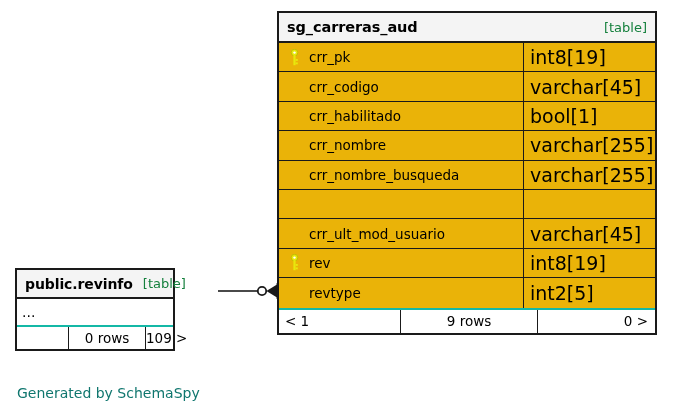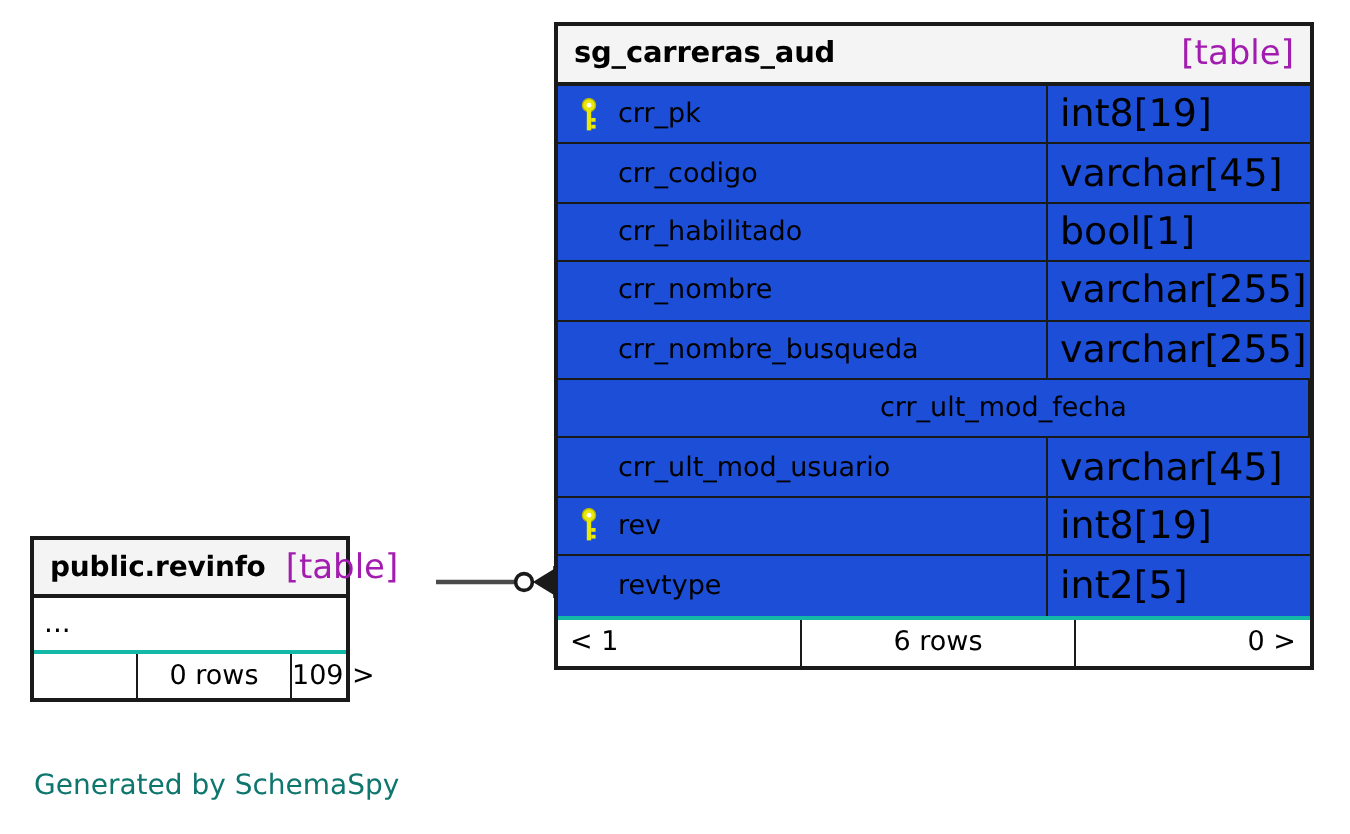--- a/index.html
+++ b/index.html
@@ -39,33 +39,32 @@
     height: 30px;
   }
   .entity-title {
     font-weight: bold;
     font-size: 14.5px;
     color: #000000;
     letter-spacing: -0.1px;
     white-space: nowrap;
   }
   .entity-kind {
-    font-size: 17px;
-    color: #a21caf;
+    font-size: 13px;
+    color: #15803d;
     white-space: nowrap;
     padding-left: 10px;
   }
 
   .col-row {
     box-sizing: border-box;
     display: flex;
     border-bottom: 1.5px solid #1a1a1a;
     height: 29.4px;
-    background: #1d4ed8;
-    justify-content: flex-end;
+    background: #eab308;
   }
   .col-row:last-of-type { border-bottom: none; }
 
   .col-name {
     box-sizing: border-box;
     display: flex;
     align-items: center;
     flex: 0 0 245px;
     border-right: 1.5px solid #1a1a1a;
     padding-left: 7px;
@@ -221,21 +220,20 @@
         <div class="col-name">
           <span class="key-slot"></span>
           <span class="name-text">crr_nombre_busqueda</span>
         </div>
         <div class="col-type">varchar[255]</div>
       </div>
 
       <div class="col-row">
         <div class="col-name">
           <span class="key-slot"></span>
-          <span class="name-text">crr_ult_mod_fecha</span>
         </div>
       </div>
 
       <div class="col-row">
         <div class="col-name">
           <span class="key-slot"></span>
           <span class="name-text">crr_ult_mod_usuario</span>
         </div>
         <div class="col-type">varchar[45]</div>
       </div>
@@ -262,21 +260,21 @@
           <span class="key-slot"></span>
           <span class="name-text">revtype</span>
         </div>
         <div class="col-type">int2[5]</div>
       </div>
 
     </div>
 
     <div class="entity-footer">
       <div class="foot-cell foot-left">&lt; 1</div>
-      <div class="foot-cell foot-center">6 rows</div>
+      <div class="foot-cell foot-center">9 rows</div>
       <div class="foot-cell foot-right">0 &gt;</div>
     </div>
   </div>
 
   <div class="entity" id="entity-public_revinfo">
 
     <div class="entity-header">
       <span class="entity-title">public.revinfo</span>
       <span class="entity-kind">[table]</span>
     </div>

